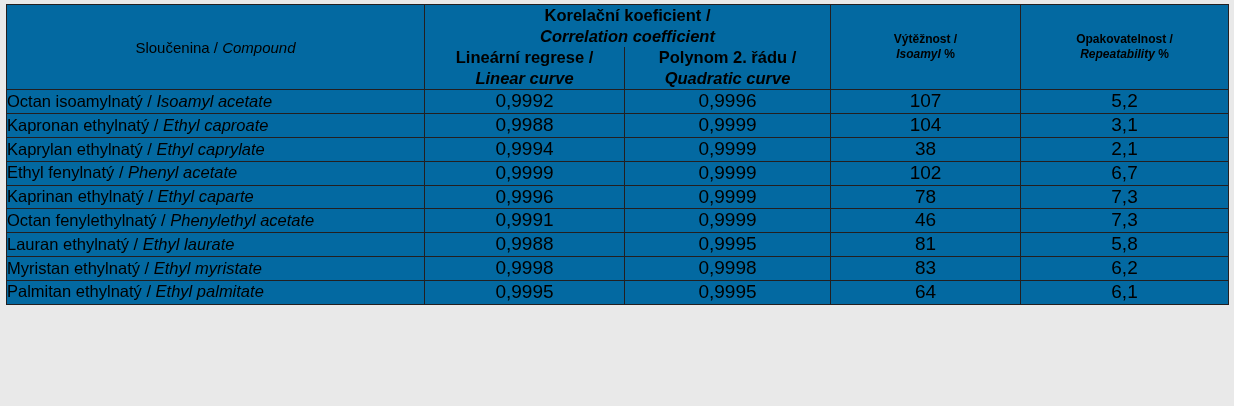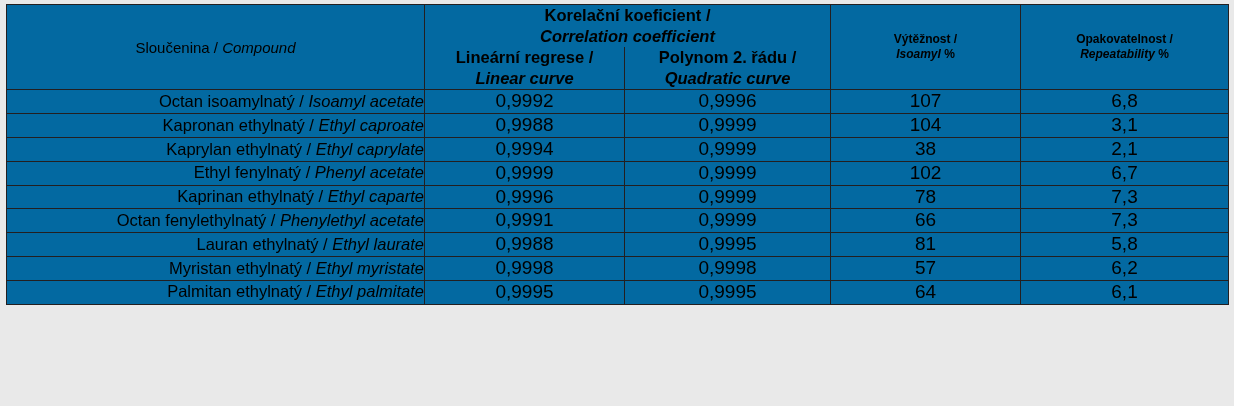--- a/index.html
+++ b/index.html
@@ -64,21 +64,21 @@
     font-weight: bold;
     padding: 6px 6px;
     line-height: 1.28;
     vertical-align: middle;
   }
   .ital { font-style: italic; }
   .nonital { font-style: normal; }
 
   
   td.cell-compound {
-    text-align: right;
+    text-align: left;
     padding: 7px 10px;
     font-size: 16.5px;
     line-height: 1.2;
     white-space: nowrap;
   }
   td.cell-num {
     text-align: center;
     padding: 7px 6px;
     font-size: 19px;
     line-height: 1.2;
@@ -134,21 +134,21 @@
           <span class="ital">Quadratic curve</span>
         </th>
       </tr>
     </thead>
     <tbody>
       <tr>
         <td class="cell-compound"><span class="cz">Octan isoamylnatý</span><span class="sep"> / </span><span class="en">Isoamyl acetate</span></td>
         <td class="cell-num">0,9992</td>
         <td class="cell-num">0,9996</td>
         <td class="cell-num">107</td>
-        <td class="cell-num">6,8</td>
+        <td class="cell-num">5,2</td>
       </tr>
       <tr>
         <td class="cell-compound"><span class="cz">Kapronan ethylnatý</span><span class="sep"> / </span><span class="en">Ethyl caproate</span></td>
         <td class="cell-num">0,9988</td>
         <td class="cell-num">0,9999</td>
         <td class="cell-num">104</td>
         <td class="cell-num">3,1</td>
       </tr>
       <tr>
         <td class="cell-compound"><span class="cz">Kaprylan ethylnatý</span><span class="sep"> / </span><span class="en">Ethyl caprylate</span></td>
@@ -168,35 +168,35 @@
         <td class="cell-compound"><span class="cz">Kaprinan ethylnatý</span><span class="sep"> / </span><span class="en">Ethyl caparte</span></td>
         <td class="cell-num">0,9996</td>
         <td class="cell-num">0,9999</td>
         <td class="cell-num">78</td>
         <td class="cell-num">7,3</td>
       </tr>
       <tr>
         <td class="cell-compound"><span class="cz">Octan fenylethylnatý</span><span class="sep"> / </span><span class="en">Phenylethyl acetate</span></td>
         <td class="cell-num">0,9991</td>
         <td class="cell-num">0,9999</td>
-        <td class="cell-num">66</td>
+        <td class="cell-num">46</td>
         <td class="cell-num">7,3</td>
       </tr>
       <tr>
         <td class="cell-compound"><span class="cz">Lauran ethylnatý</span><span class="sep"> / </span><span class="en">Ethyl laurate</span></td>
         <td class="cell-num">0,9988</td>
         <td class="cell-num">0,9995</td>
         <td class="cell-num">81</td>
         <td class="cell-num">5,8</td>
       </tr>
       <tr>
         <td class="cell-compound"><span class="cz">Myristan ethylnatý</span><span class="sep"> / </span><span class="en">Ethyl myristate</span></td>
         <td class="cell-num">0,9998</td>
         <td class="cell-num">0,9998</td>
-        <td class="cell-num">57</td>
+        <td class="cell-num">83</td>
         <td class="cell-num">6,2</td>
       </tr>
       <tr>
         <td class="cell-compound"><span class="cz">Palmitan ethylnatý</span><span class="sep"> / </span><span class="en">Ethyl palmitate</span></td>
         <td class="cell-num">0,9995</td>
         <td class="cell-num">0,9995</td>
         <td class="cell-num">64</td>
         <td class="cell-num">6,1</td>
       </tr>
     </tbody>

